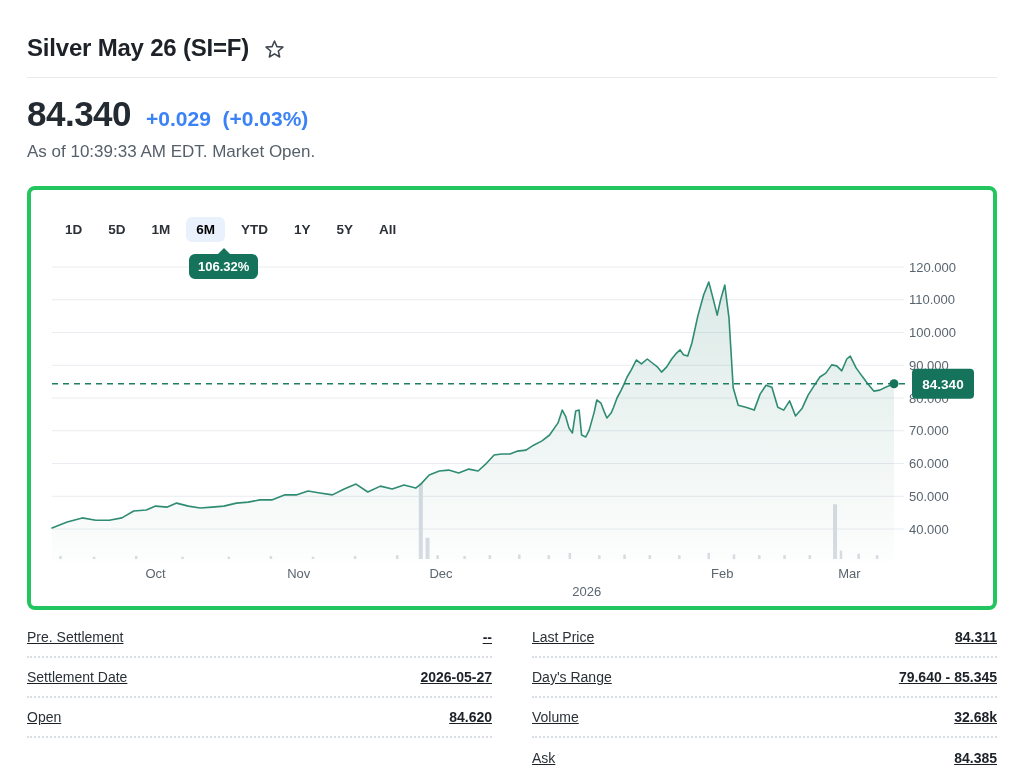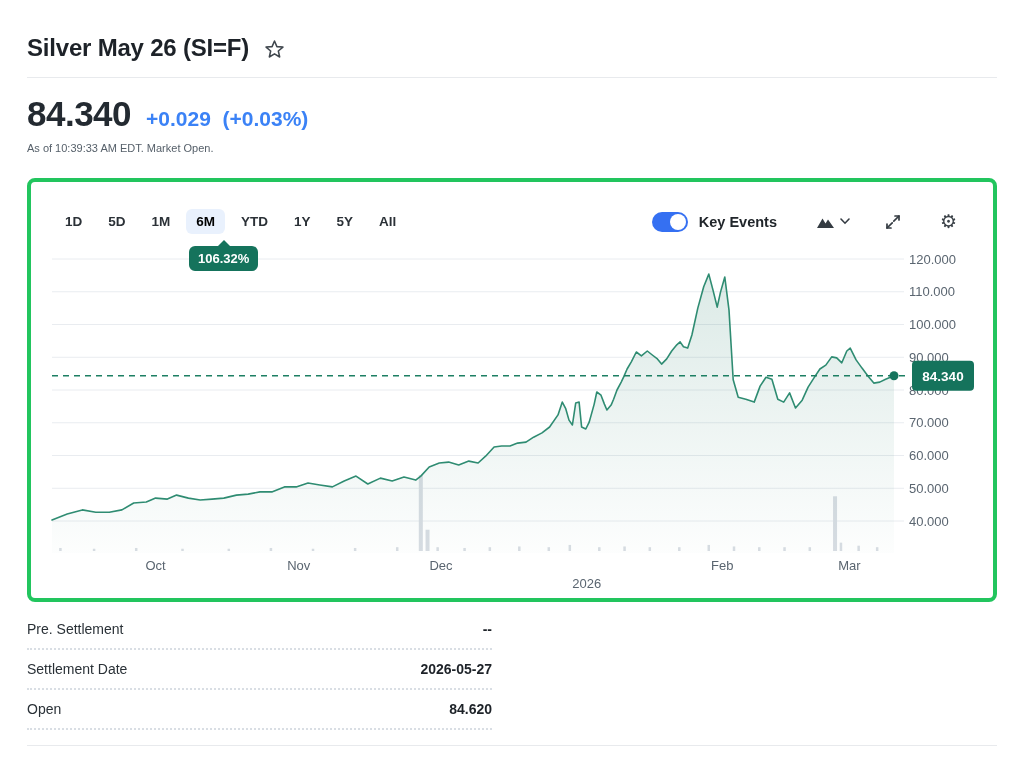--- a/index.html
+++ b/index.html
@@ -8,21 +8,21 @@
   .page { padding:0 27px;margin-top:20px; }
 
   
   .title-row { display:flex; align-items:center; gap:14px; padding-top:14px; }
   .title-row h1 { font-size:24px; font-weight:700; letter-spacing:-0.2px; color:#1d2228; }
   .star { width:23px; height:23px; cursor:pointer; margin-top:2px; }
   .divider { border:none; border-top:1px solid #e8eaed; margin-top:15px; }
   .price-row { display:flex; align-items:baseline; gap:15px; margin-top:16px; }
   .big-price { font-size:35px; font-weight:700; letter-spacing:-0.5px; color:#232a31; }
   .chg { font-size:21px; font-weight:700; color:#3b82f6; }
-  .asof { margin-top:8px; font-size:11px; color:#56606a; }
+  .asof { margin-top:8px; font-size:17px; color:#56606a; }
 
   
   .card { position:relative; margin-top:24px; height:424px;
     border:4px solid #22c55e; border-radius:8px; background:#fff; }
   .toolbar { display:flex; align-items:center; padding:27px 36px 0 24px; }
   .ranges { display:flex; align-items:center; gap:6px; }
   .range-btn { font-size:13.5px; font-weight:700; color:#2b3137; padding:5px 10px;
     border-radius:6px; cursor:pointer; }
   .range-btn.active { color:#000000; background:#e9f1fd; }
   .right-controls { margin-left:auto; display:flex; align-items:center; }
@@ -37,21 +37,21 @@
   .gear { margin-left:38px; font-family:"DejaVu Sans",sans-serif; font-size:19px;
     line-height:19px; color:#3a4147; }
   .pct-badge { position:absolute; left:158px; top:64px; background:#15735c; color:#fff;
     font-size:13px; font-weight:700; padding:5px 9px; border-radius:6px; z-index:3; }
   .pct-badge::before { content:""; position:absolute; top:-6px; left:29px;
     border-left:6px solid transparent; border-right:6px solid transparent;
     border-bottom:6px solid #15735c; }
   #chart-svg { position:absolute; left:1px; top:50px; }
 
   
-  .stats { display:grid; grid-template-columns:1fr 1fr; column-gap:40px; margin-top:8px; }
+  .stats { display:grid; grid-template-columns:1fr 1fr; column-gap:40px; margin-top:8px;text-decoration:underline; }
   .stat-row { display:flex; justify-content:space-between; align-items:center;
     height:40px; border-bottom:2px dotted #d9dee4; }
   .stat-row.last { border-bottom:none; }
   .stat-label { font-size:14px; color:#2a3137; }
   .stat-value { font-size:14px; font-weight:700; color:#1d2228; }
   .bottom-line { border:none; border-top:1px solid #e8eaed; margin-top:15px; }
 </style>
 </head>
 <body>
 
@@ -79,45 +79,20 @@
       <div class="ranges" id="ranges">
           <span class="range-btn">1D</span>
           <span class="range-btn">5D</span>
           <span class="range-btn">1M</span>
           <span class="range-btn active">6M</span>
           <span class="range-btn">YTD</span>
           <span class="range-btn">1Y</span>
           <span class="range-btn">5Y</span>
           <span class="range-btn">All</span>
         </div>
-      <div class="right-controls">
-        <div class="toggle" role="switch" aria-checked="true">
-          <div class="knob"></div>
-        </div>
-        <span class="key-events">Key Events</span>
-        <span class="icon-btn chart-type">
-          <svg width="18" height="14" viewBox="0 0 18 14">
-            <polygon points="0,13 5.5,3.5 8.5,8.5 11,4.5 17,13" fill="#343b42"></polygon>
-          </svg>
-          <svg width="10" height="7" viewBox="0 0 10 7">
-            <polyline points="1,1 5,5.2 9,1" fill="none" stroke="#343b42" stroke-width="1.6" stroke-linecap="round"></polyline>
-          </svg>
-        </span>
-        <span class="icon-btn expand">
-          <svg width="18" height="18" viewBox="0 0 18 18">
-            <g fill="none" stroke="#343b42" stroke-width="1.7" stroke-linecap="round" stroke-linejoin="round">
-              <path d="M11 3h4v4"></path>
-                <path d="M15 3l-5.2 5.2"></path>
-              <path d="M7 15H3v-4"></path>
-                <path d="M3 15l5.2-5.2"></path>
-            </g>
-          </svg>
-        </span>
-        <span class="icon-btn gear">⚙</span>
-      </div>
     </div>
     <div class="pct-badge">106.32%</div>
     <svg id="chart-svg" width="962" height="372">
         <defs>
           <linearGradient id="areaFill" x1="0" y1="0" x2="0" y2="1">
             <stop offset="0%" stop-color="#15735c" stop-opacity="0.15"></stop>
             <stop offset="100%" stop-color="#15735c" stop-opacity="0.01"></stop>
           </linearGradient>
         </defs>
         <line x1="20" y1="27" x2="872" y2="27" stroke="#e9ecf0" stroke-width="1"></line>
@@ -191,15 +166,33 @@
         </div>
         <div class="stat-row">
           <span class="stat-label">Settlement Date</span>
           <span class="stat-value">2026-05-27</span>
         </div>
         <div class="stat-row">
           <span class="stat-label">Open</span>
           <span class="stat-value">84.620</span>
         </div>
       </div>
+    <div id="stats-right">
+        <div class="stat-row">
+          <span class="stat-label">Last Price</span>
+          <span class="stat-value">84.311</span>
+        </div>
+        <div class="stat-row">
+          <span class="stat-label">Day's Range</span>
+          <span class="stat-value">79.640 - 85.345</span>
+        </div>
+        <div class="stat-row">
+          <span class="stat-label">Volume</span>
+          <span class="stat-value">32.68k</span>
+        </div>
+        <div class="stat-row last">
+          <span class="stat-label">Ask</span>
+          <span class="stat-value">84.385</span>
+        </div>
+      </div>
   </div>
   <hr class="bottom-line">
 </div>
 
 </body></html>

